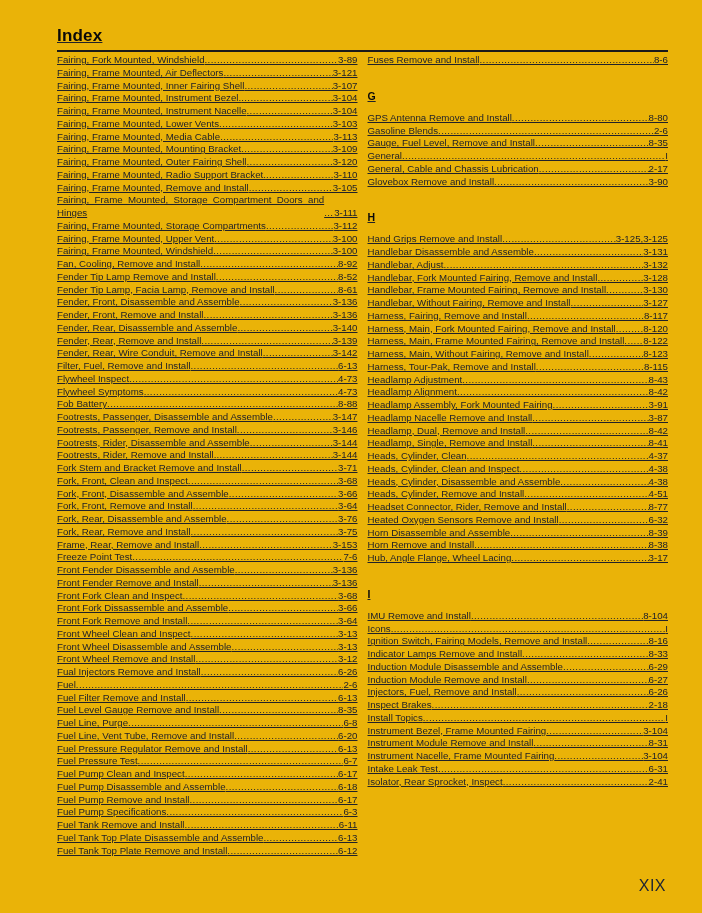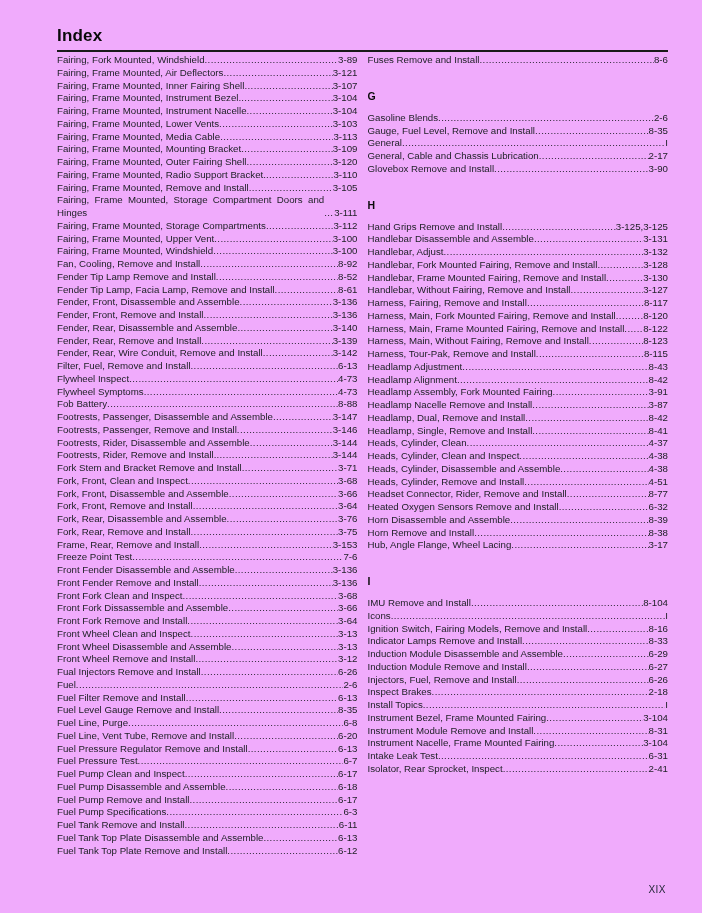--- a/index.html
+++ b/index.html
@@ -1,24 +1,25 @@
 <!DOCTYPE html>
 <html><head>
 <meta charset="utf-8">
 <style>
   html,body{margin:0;padding:0;background:#e8e8e8;}
   .page{
     position:relative;
     width:702px;height:913px;
-    background:#f0abfc;
+    background:#eab308;
     box-sizing:border-box;
     padding:26px 34px 0 57px;
     font-family:"Liberation Sans","DejaVu Sans",sans-serif;
     color:#212229;
     overflow:hidden;
+    text-decoration:underline;
   }
   .page-title{
     font-size:17px;font-weight:bold;color:#0a0a0a;
     letter-spacing:.2px;line-height:20px;margin:0;
   }
   .title-rule{
     border:none;border-top:2px solid #1a1a1a;
     margin:4px 0 2px 0;height:0;
   }
   .columns{display:flex;gap:10px;margin-top:1px;}
@@ -32,21 +33,21 @@
   .dot-leader::after{
     content:"....................................................................................................................................";
   }
   .entry-page{white-space:nowrap;}
   .section-heading{
     font-weight:bold;font-size:10.5px;color:#0a0a0a;
     margin:23px 0 9px 0;line-height:13px;
   }
   .folio{
     position:absolute;right:36px;bottom:18px;
-    font-size:10px;color:#1d2433;letter-spacing:.5px;text-align:center;
+    font-size:16px;color:#1d2433;letter-spacing:.5px;text-align:center;
   }
 </style>
 </head>
 <body>
 
 <div class="page">
   <h1 class="page-title">Index</h1>
   <hr class="title-rule">
   <div class="columns">
     <div class="col" id="col-left">
@@ -362,20 +363,25 @@
         </div>
       </div>
     <div class="col" id="col-right">
         <div class="entry">
           <span class="entry-label">Fuses Remove and Install</span>
           <span class="dot-leader"></span>
           <span class="entry-page">8-6</span>
         </div>
         <div class="section-heading">G</div>
         <div class="entry">
+          <span class="entry-label">GPS Antenna Remove and Install</span>
+          <span class="dot-leader"></span>
+          <span class="entry-page">8-80</span>
+        </div>
+        <div class="entry">
           <span class="entry-label">Gasoline Blends</span>
           <span class="dot-leader"></span>
           <span class="entry-page">2-6</span>
         </div>
         <div class="entry">
           <span class="entry-label">Gauge, Fuel Level, Remove and Install</span>
           <span class="dot-leader"></span>
           <span class="entry-page">8-35</span>
         </div>
         <div class="entry">

